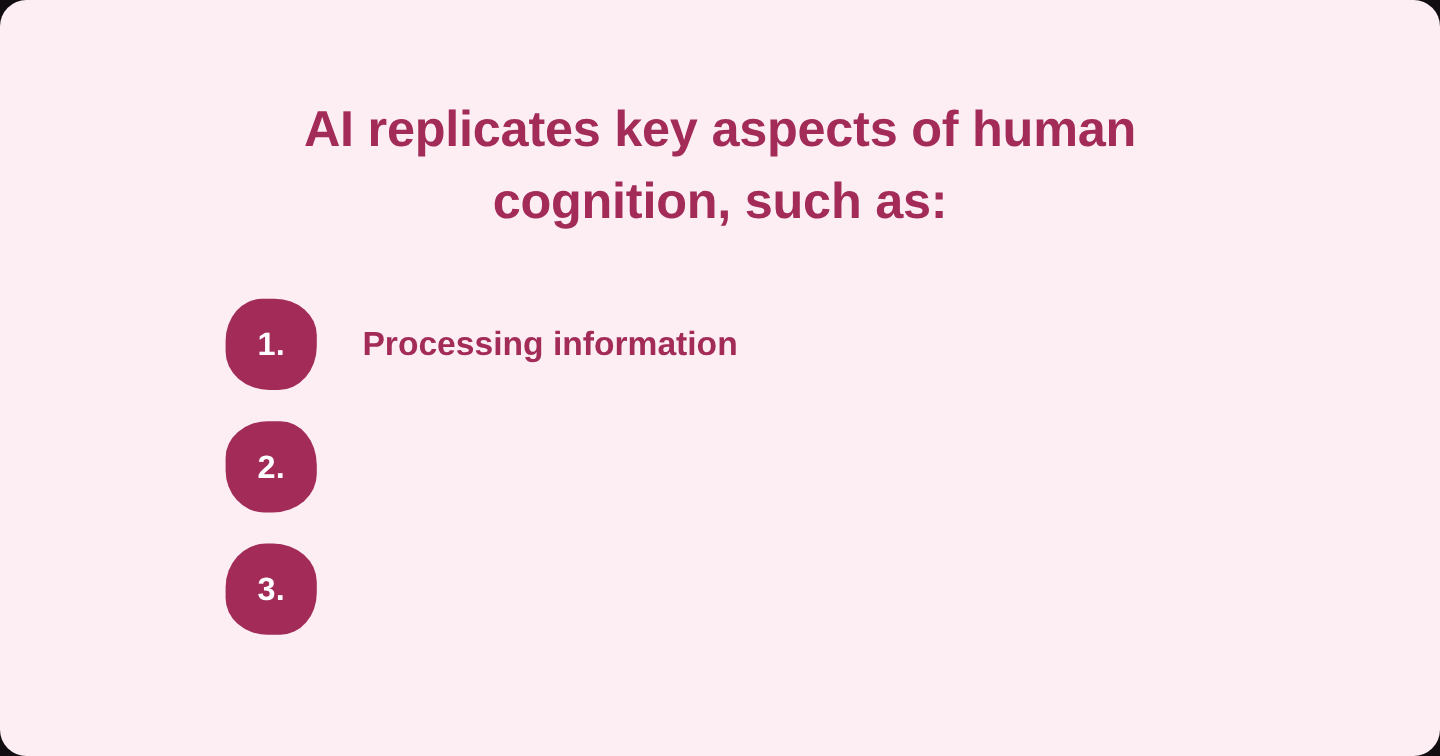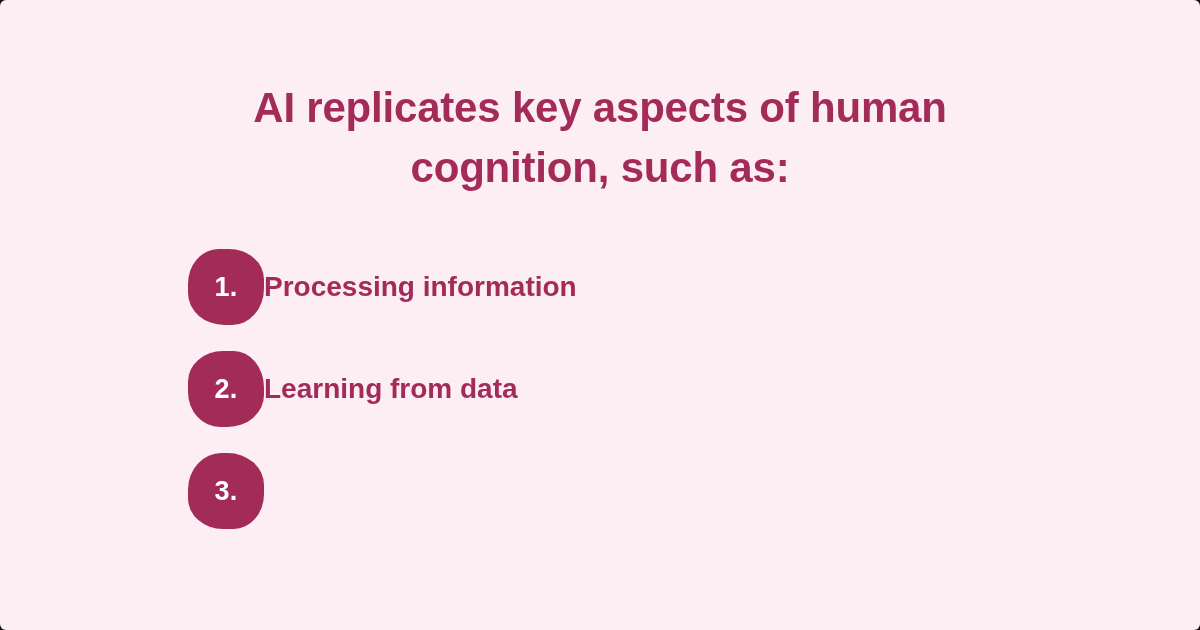--- a/index.html
+++ b/index.html
@@ -14,21 +14,21 @@
     font-family: "Liberation Sans", sans-serif;
     overflow: hidden;
   }
 
   .slide-card {
     position: relative;
     box-sizing: border-box;
     width: 1200px;
     height: 630px;
     background: #FDEEF3;
-    border-radius: 6px;
+    border-radius: 22px;
     overflow: hidden;
   }
 
   .slide-title {
     margin: 0;
     padding: 78px 190px 0 190px;
     text-align: center;
     color: #A32B58;
     font-size: 42px;
     font-weight: bold;
@@ -64,20 +64,21 @@
     font-weight: bold;
     line-height: 1;
     letter-spacing: 0.2px;
   }
 
   .badge-a { border-radius: 40% 46% 42% 48% / 46% 40% 48% 42%; }
   .badge-b { border-radius: 46% 40% 48% 42% / 40% 48% 42% 46%; }
   .badge-c { border-radius: 44% 48% 40% 46% / 48% 42% 46% 40%; }
 
   .item-label {
+    margin-left: 38px;
     color: #A32B58;
     font-size: 28px;
     font-weight: bold;
     line-height: 1.2;
     white-space: nowrap;
   }
 </style>
 </head>
 <body>
 
@@ -87,21 +88,20 @@
 
   <div class="list-block">
 
     <div class="list-item">
       <span class="badge badge-a">1.</span>
       <span class="item-label">Processing information</span>
     </div>
 
     <div class="list-item">
       <span class="badge badge-b">2.</span>
-      <span class="item-label">Learning from data</span>
     </div>
 
     <div class="list-item">
       <span class="badge badge-c">3.</span>
     </div>
 
   </div>
 </div>
 
 </body></html>

